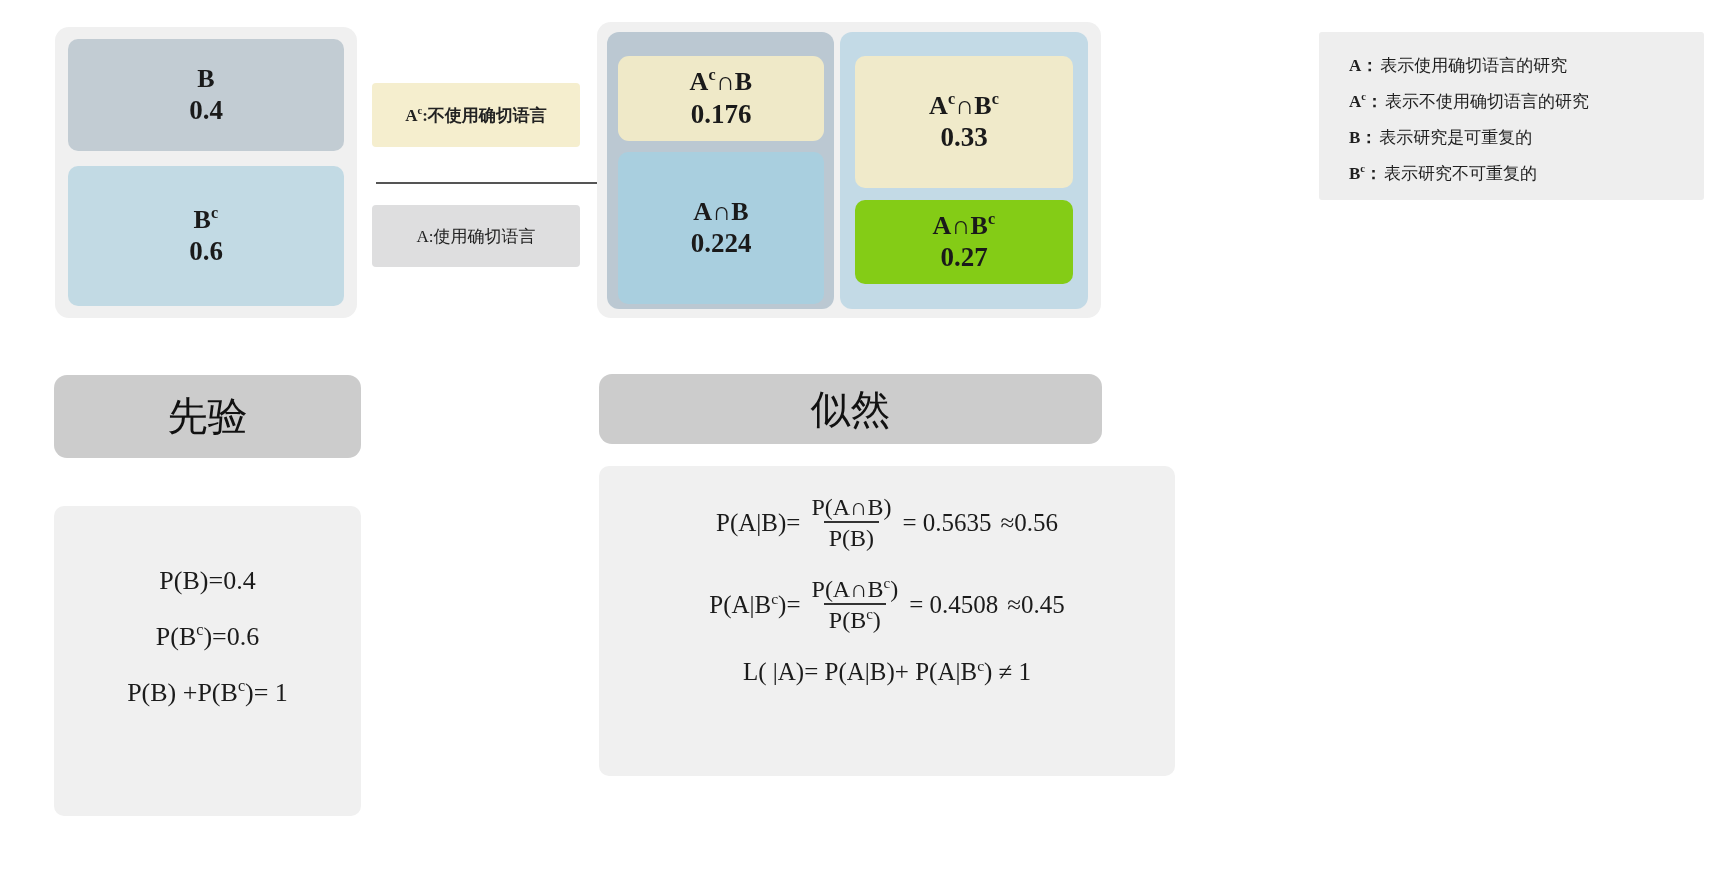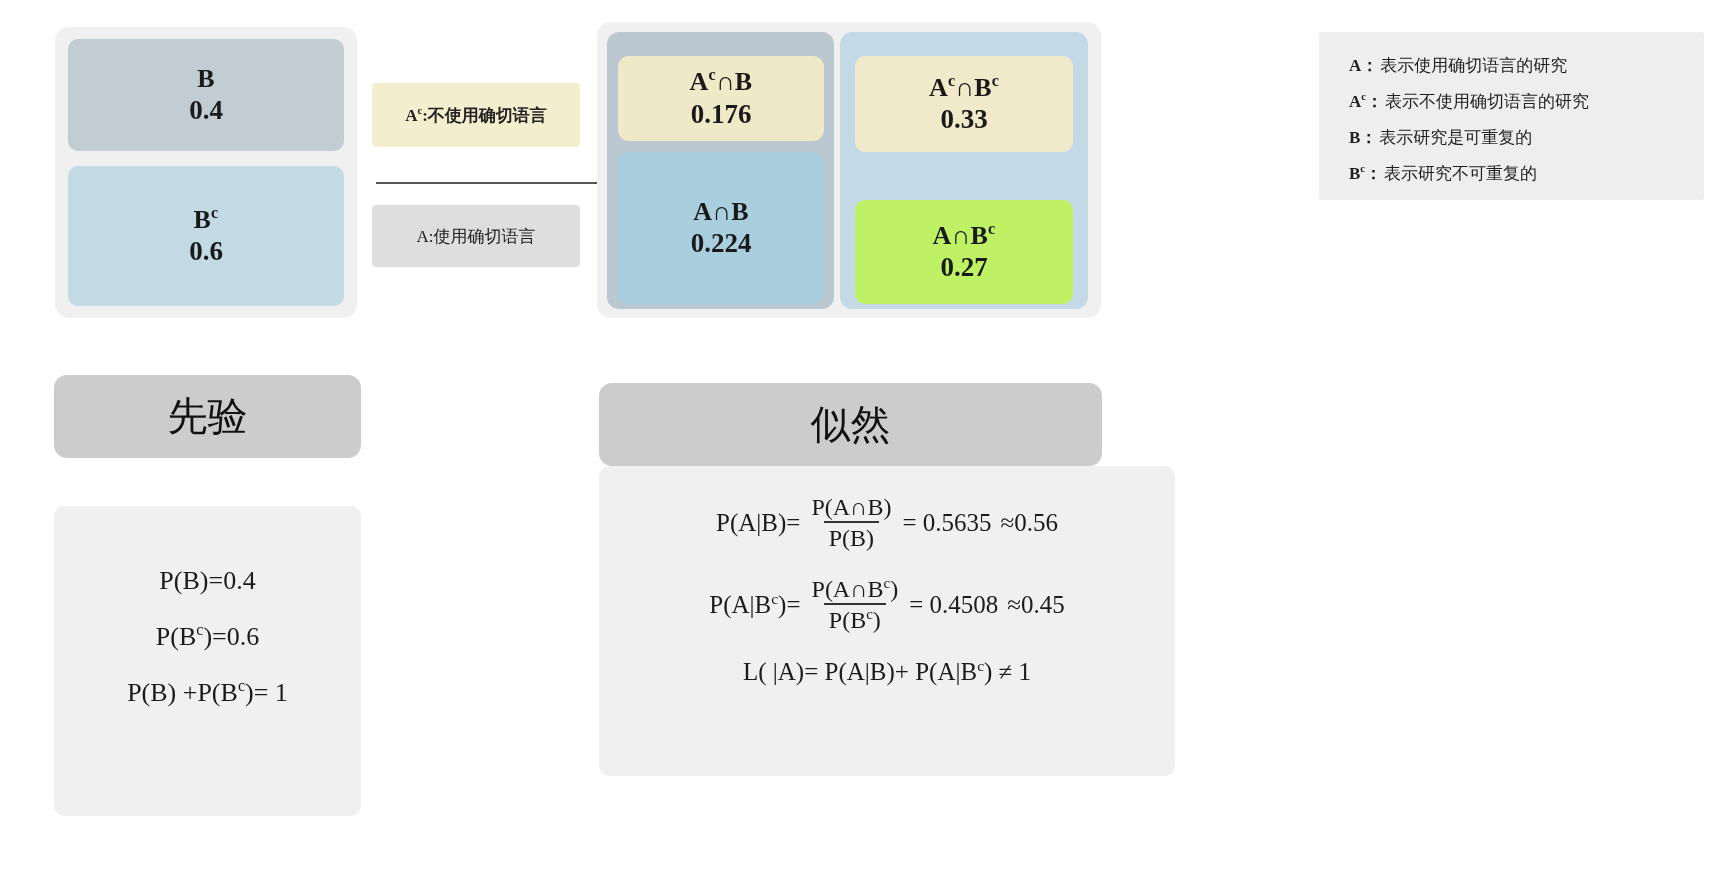--- a/index.html
+++ b/index.html
@@ -84,22 +84,22 @@
   
   #results-panel { left: 597px; top: 22px; width: 504px; height: 296px; }
 
   #col-left  { position: absolute; left: 607px; top: 32px; width: 227px; height: 277px;
                background: #bbc8d2; border-radius: 12px; }
   #col-right { position: absolute; left: 840px; top: 32px; width: 248px; height: 277px;
                background: #c3dae6; border-radius: 12px; }
 
   #cell-acb   { left: 618px; top: 56px;  width: 206px; height: 85px;  background: #efe9c8; border-radius: 11px; }
   #cell-ab    { left: 618px; top: 152px; width: 206px; height: 152px; background: #a9cfdf; }
-  #cell-acbc  { left: 855px; top: 56px;  width: 218px; height: 96px; background: #f0eaca; }
-  #cell-abc   { left: 855px; top: 200px; width: 218px; height: 104px; background: #bef264; text-align: right; }
+  #cell-acbc  { left: 855px; top: 56px;  width: 218px; height: 132px; background: #f0eaca; }
+  #cell-abc   { left: 855px; top: 200px; width: 218px; height: 84px; background: #84cc16; text-align: right; }
 
   
   #legend {
     position: absolute;
     left: 1319px; top: 32px;
     width: 385px; height: 168px;
     background: #eeeeee;
     border-radius: 3px;
     padding: 22px 0 0 30px;
     box-sizing: border-box;
@@ -138,21 +138,21 @@
   .sec-body {
     position: absolute;
     background: #f0f0f0;
     border-radius: 10px;
     box-sizing: border-box;
   }
 
   #prior-header { left: 54px; top: 375px; width: 307px; height: 83px; }
   #prior-body   { left: 54px; top: 466px; width: 307px; height: 310px; margin-top: 40px; }
 
-  #like-header  { left: 599px; top: 383px; width: 503px; height: 83px; }
+  #like-header  { left: 599px; top: 374px; width: 503px; height: 70px; }
   #like-body    { left: 599px; top: 466px; width: 576px; height: 310px; }
 
   .formula-list {
     position: absolute;
     left: 0; right: 0;
     text-align: center;
     font-size: 26px;
     color: #1b1b1b;
     font-family: "Liberation Serif", "DejaVu Serif", serif;
   }

